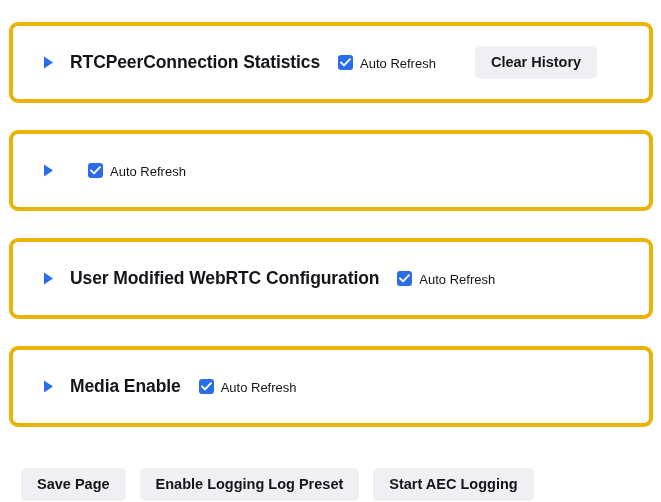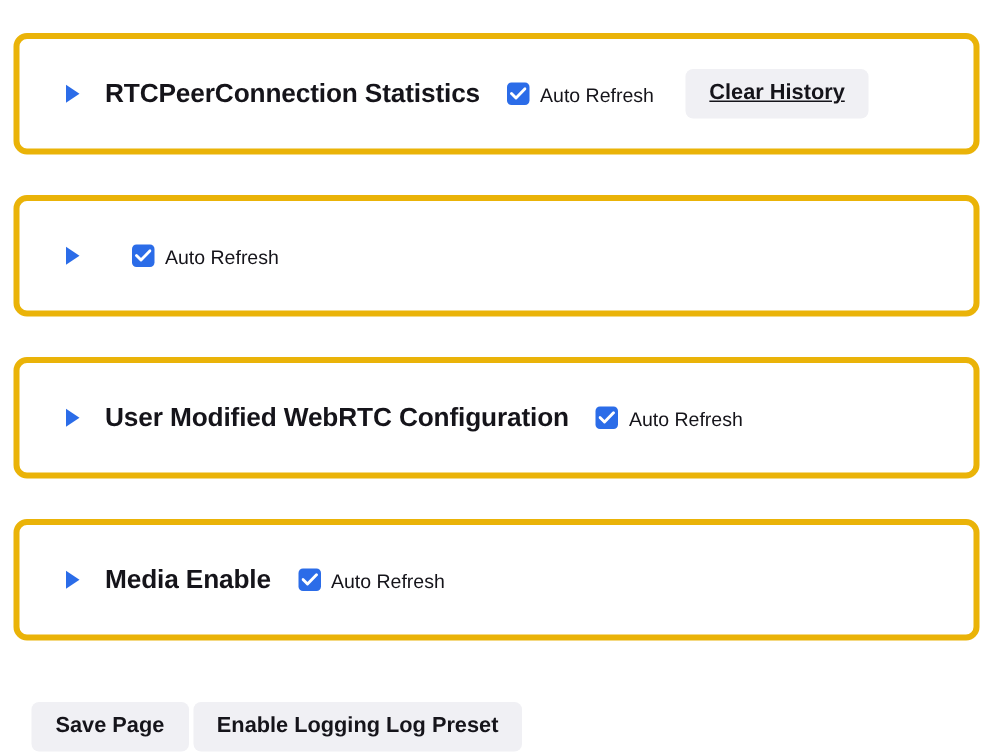--- a/index.html
+++ b/index.html
@@ -114,30 +114,29 @@
     padding: 0 16px;
     height: 33px;
     line-height: 33px;
     cursor: pointer;
     white-space: nowrap;
     display: inline-block;
     text-align: center;
   }
 
   .panel .btn {
-    margin-left: 21px;
-    text-decoration: underline;
+    margin-left: 39px;
   }
 
   
   .bottom-bar {
     padding: 14px 0 0 21px;
     display: flex;
     align-items: center;
-    gap: 3px;
+    gap: 14px;
   }
 </style>
 </head>
 <body>
 
 <div id="app">
 
   <div class="panel-stack">
 
     <section class="panel">
@@ -214,15 +213,16 @@
           <span class="autorefresh-label">Auto Refresh</span>
         </label>
       </div>
     </section>
 
   </div>
 
   <div class="bottom-bar">
     <button class="btn">Save Page</button>
     <button class="btn">Enable Logging Log Preset</button>
+    <button class="btn">Start AEC Logging</button>
   </div>
 
 </div>
 
 </body></html>

